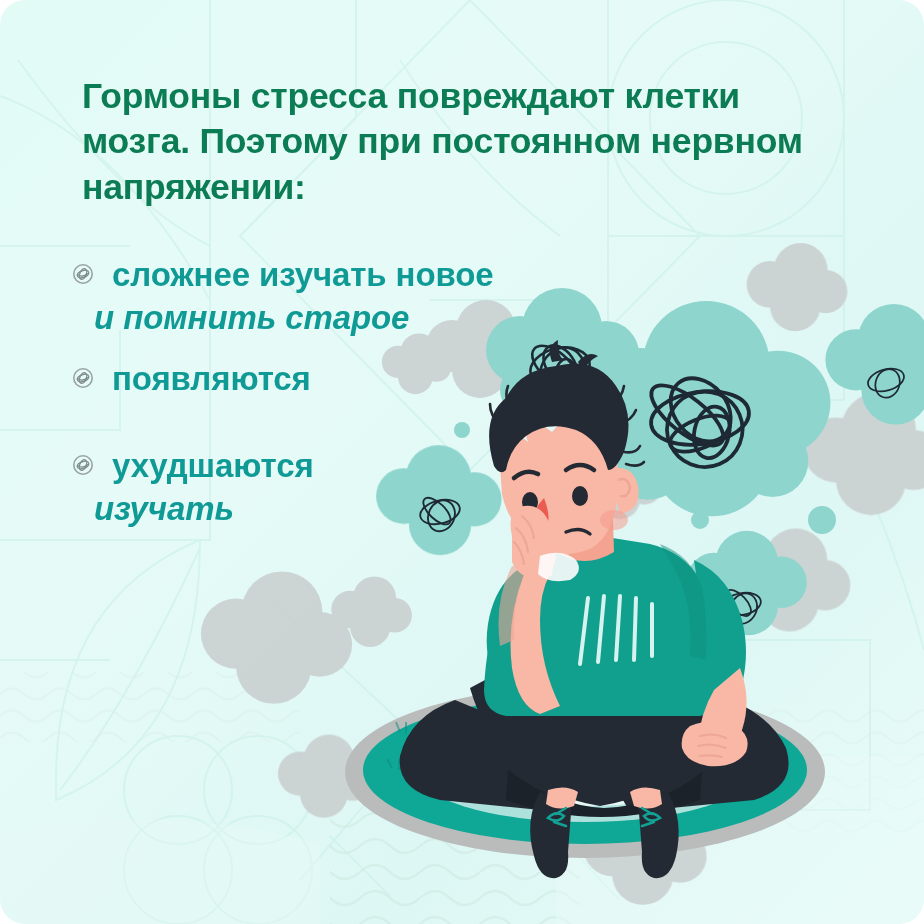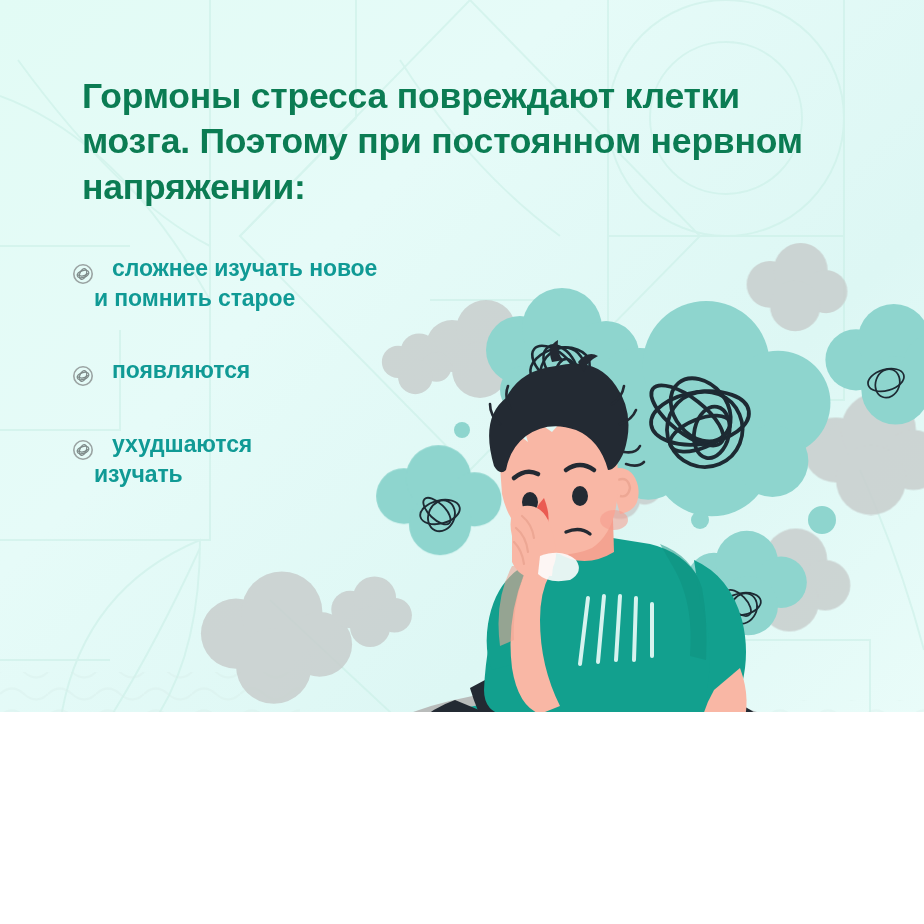--- a/index.html
+++ b/index.html
@@ -4,24 +4,25 @@
 <title>Стресс и мозг — инфографика</title>
 <style>
   html, body {
     margin: 0;
     padding: 0;
     background: #ffffff;
   }
   .poster {
     position: relative;
     width: 924px;
-    height: 712px;
+    height: 924px;
     overflow: hidden;
     background: linear-gradient(135deg, #e2fbf5 0%, #e6fbf8 35%, #ddf7f4 70%, #e9fcf9 100%);
     font-family: "Liberation Sans", "DejaVu Sans", sans-serif;
+    border-radius: 25px;
     -webkit-font-smoothing: antialiased;
   }
 
   
   .bg-layer {
     position: absolute;
     inset: 0;
     pointer-events: none;
   }
   .bg-lineart { opacity: 0.55; }
@@ -47,41 +48,41 @@
 
   .bullet-list {
     margin: 0;
     padding: 0;
     list-style: none;
   }
   .bullet-item {
     position: relative;
     margin-top: 34px;
     padding-left: 30px;
-    font-size: 23px;
+    font-size: 33px;
     line-height: 1.30;
     font-weight: 700;
     letter-spacing: -0.1px;
     color: #109a95;
     max-width: 470px;
   }
   .bullet-item.item-1 { margin-top: 44px; }
-  .bullet-item.item-2 { margin-top: 42px; }
+  .bullet-item.item-2 { margin-top: 18px; }
   .bullet-item.item-3 { margin-top: 44px; }
 
   .bullet-marker {
     position: absolute;
     left: -10px;
     top: 9px;
     width: 22px;
     height: 22px;
     display: block;
   }
   .bullet-line { display: block; }
-  .bullet-line.indent-0 { margin-left: -18px; }
+  .bullet-line.indent-0 { margin-left: -18px; font-style: italic; }
 
   
   .illustration {
     position: absolute;
     left: 0;
     top: 0;
     width: 924px;
     height: 924px;
     z-index: 4;
   }

